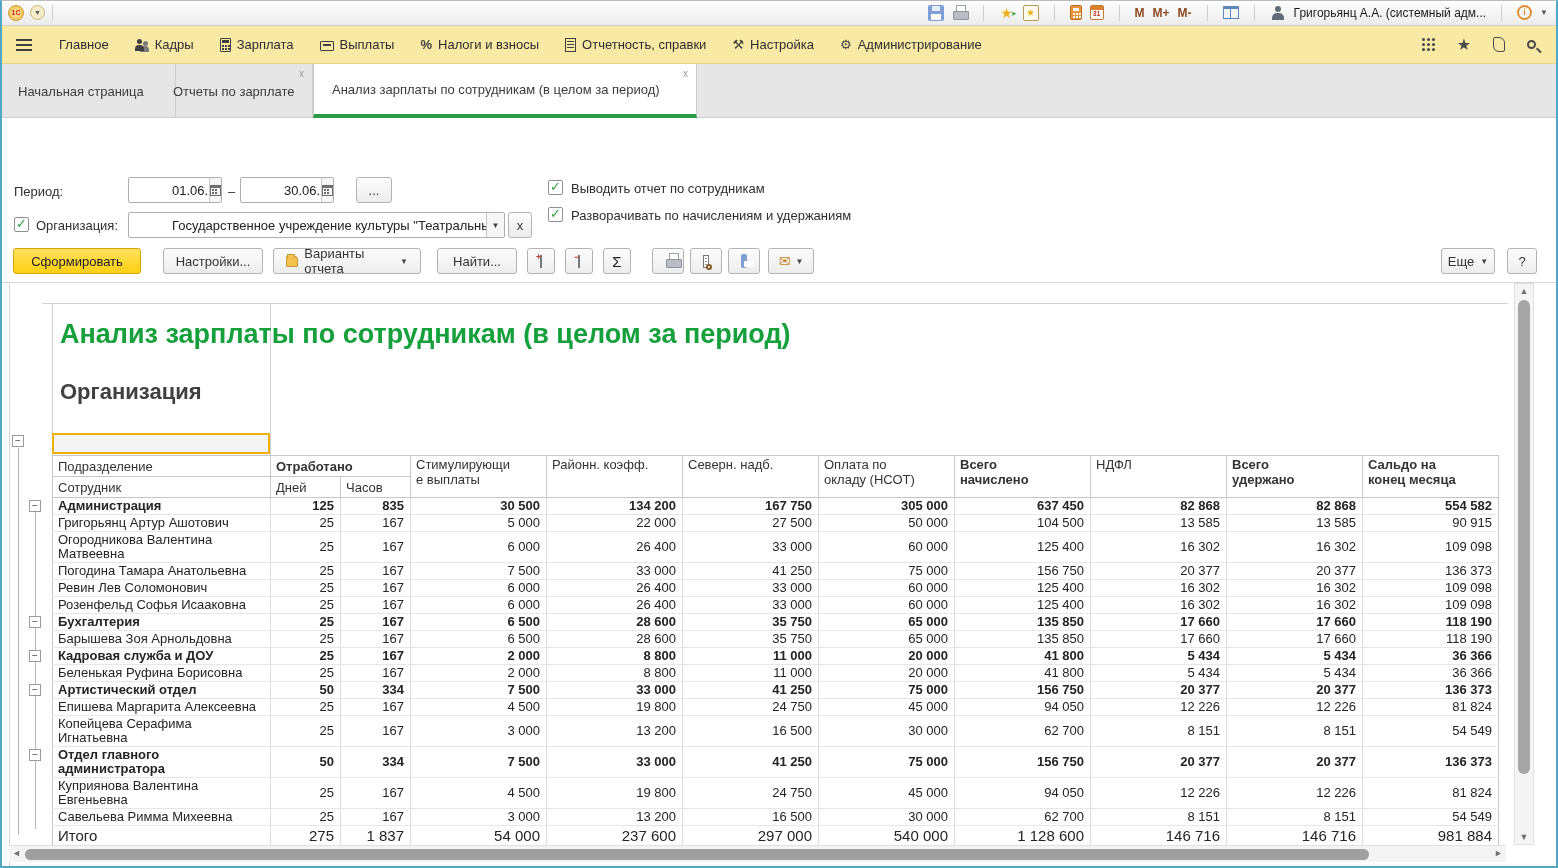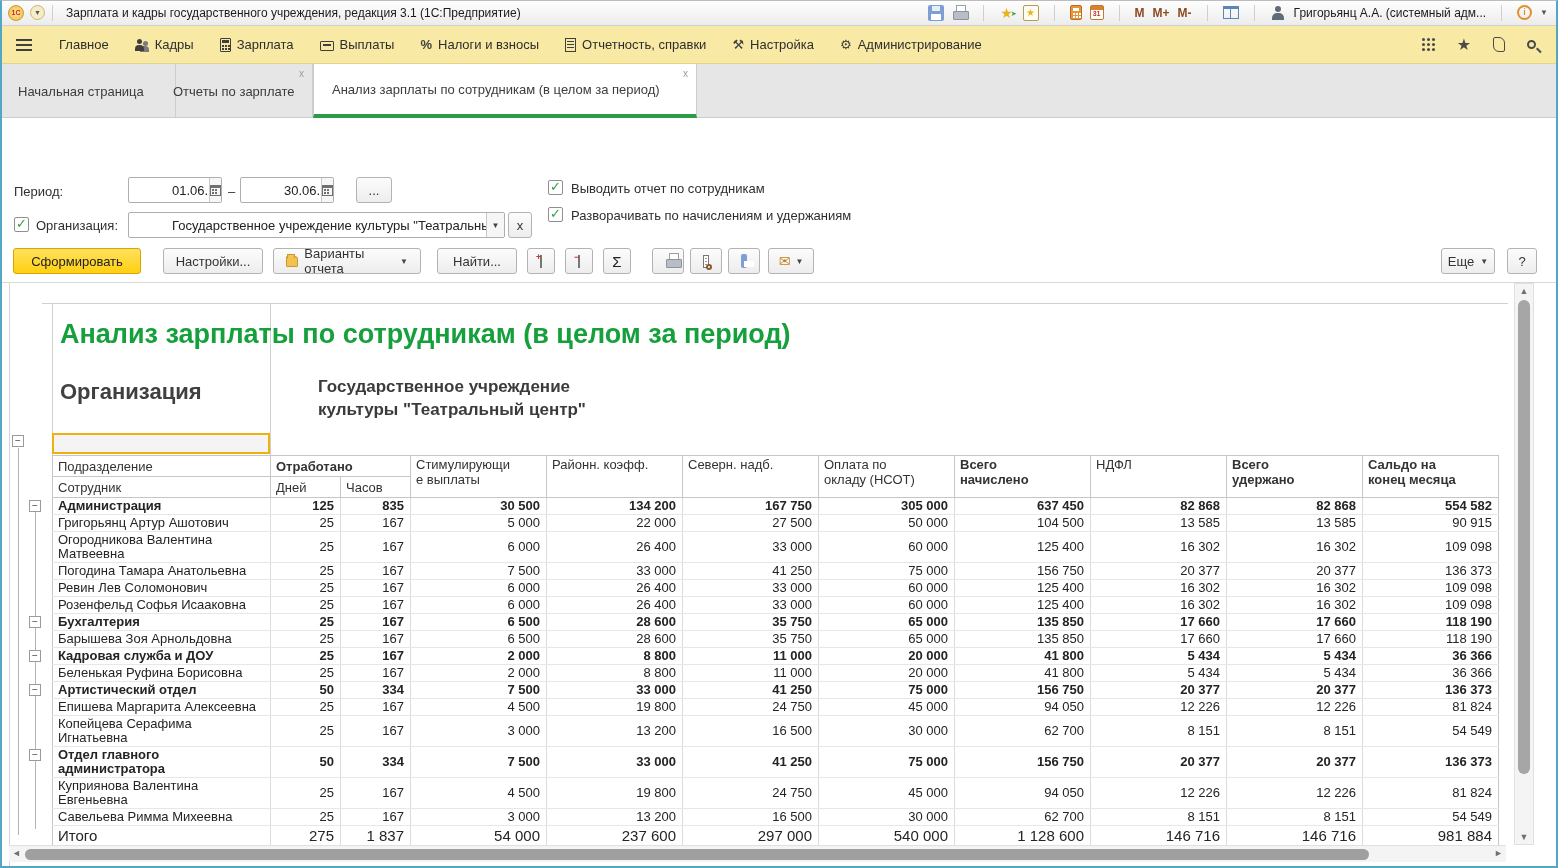--- a/index.html
+++ b/index.html
@@ -145,21 +145,20 @@
 </style>
 </head>
 <body>
 
 <div class="frame"></div>
 
 <div class="titlebar">
   <div class="lg">1С</div>
   <div class="dd">▼</div>
   <div class="tb-sep"></div>
-  <div class="tb-title">Зарплата и кадры государственного учреждения, редакция 3.1  (1С:Предприятие)</div>
   <div class="tb-right">
     <span class="ti ti-save"></span>
     <span class="ti ti-print"></span>
     <div class="tb-sep"></div>
     <span class="ti ti-star add">★</span>
     <span class="ti ti-starbox">★</span>
     <div class="tb-sep"></div>
     <span class="ti ti-calc"></span>
     <span class="ti ti-cal"></span>
     <div class="tb-sep"></div>
@@ -329,22 +328,20 @@
 </div>
 
 <div class="report">
   <div class="vp-left"></div>
   <div class="rep-topline"></div>
   <div class="rep-lline"></div>
   <div class="rep-vline"></div>
 
   <div class="rep-title">Анализ зарплаты по сотрудникам (в целом за период)</div>
   <div class="rep-org-label">Организация</div>
-  <div class="rep-org-value">Государственное учреждение
-культуры "Театральный центр"</div>
 
   <div class="minus-outer">−</div>
   <div class="tree-line" id="tree-line-outer" style="top: 165px; height: 387px;"></div>
   <div class="tree-line" id="tree-line-inner" style="top: 228px; height: 318px;"></div>
   <div class="gutter-marks" id="gutter-marks">
       <div class="minus" style="top: 217px;">−</div>
       <div class="minus" style="top: 333px;">−</div>
       <div class="minus" style="top: 367px;">−</div>
       <div class="minus" style="top: 401px;">−</div>
       <div class="minus" style="top: 466px;">−</div>

